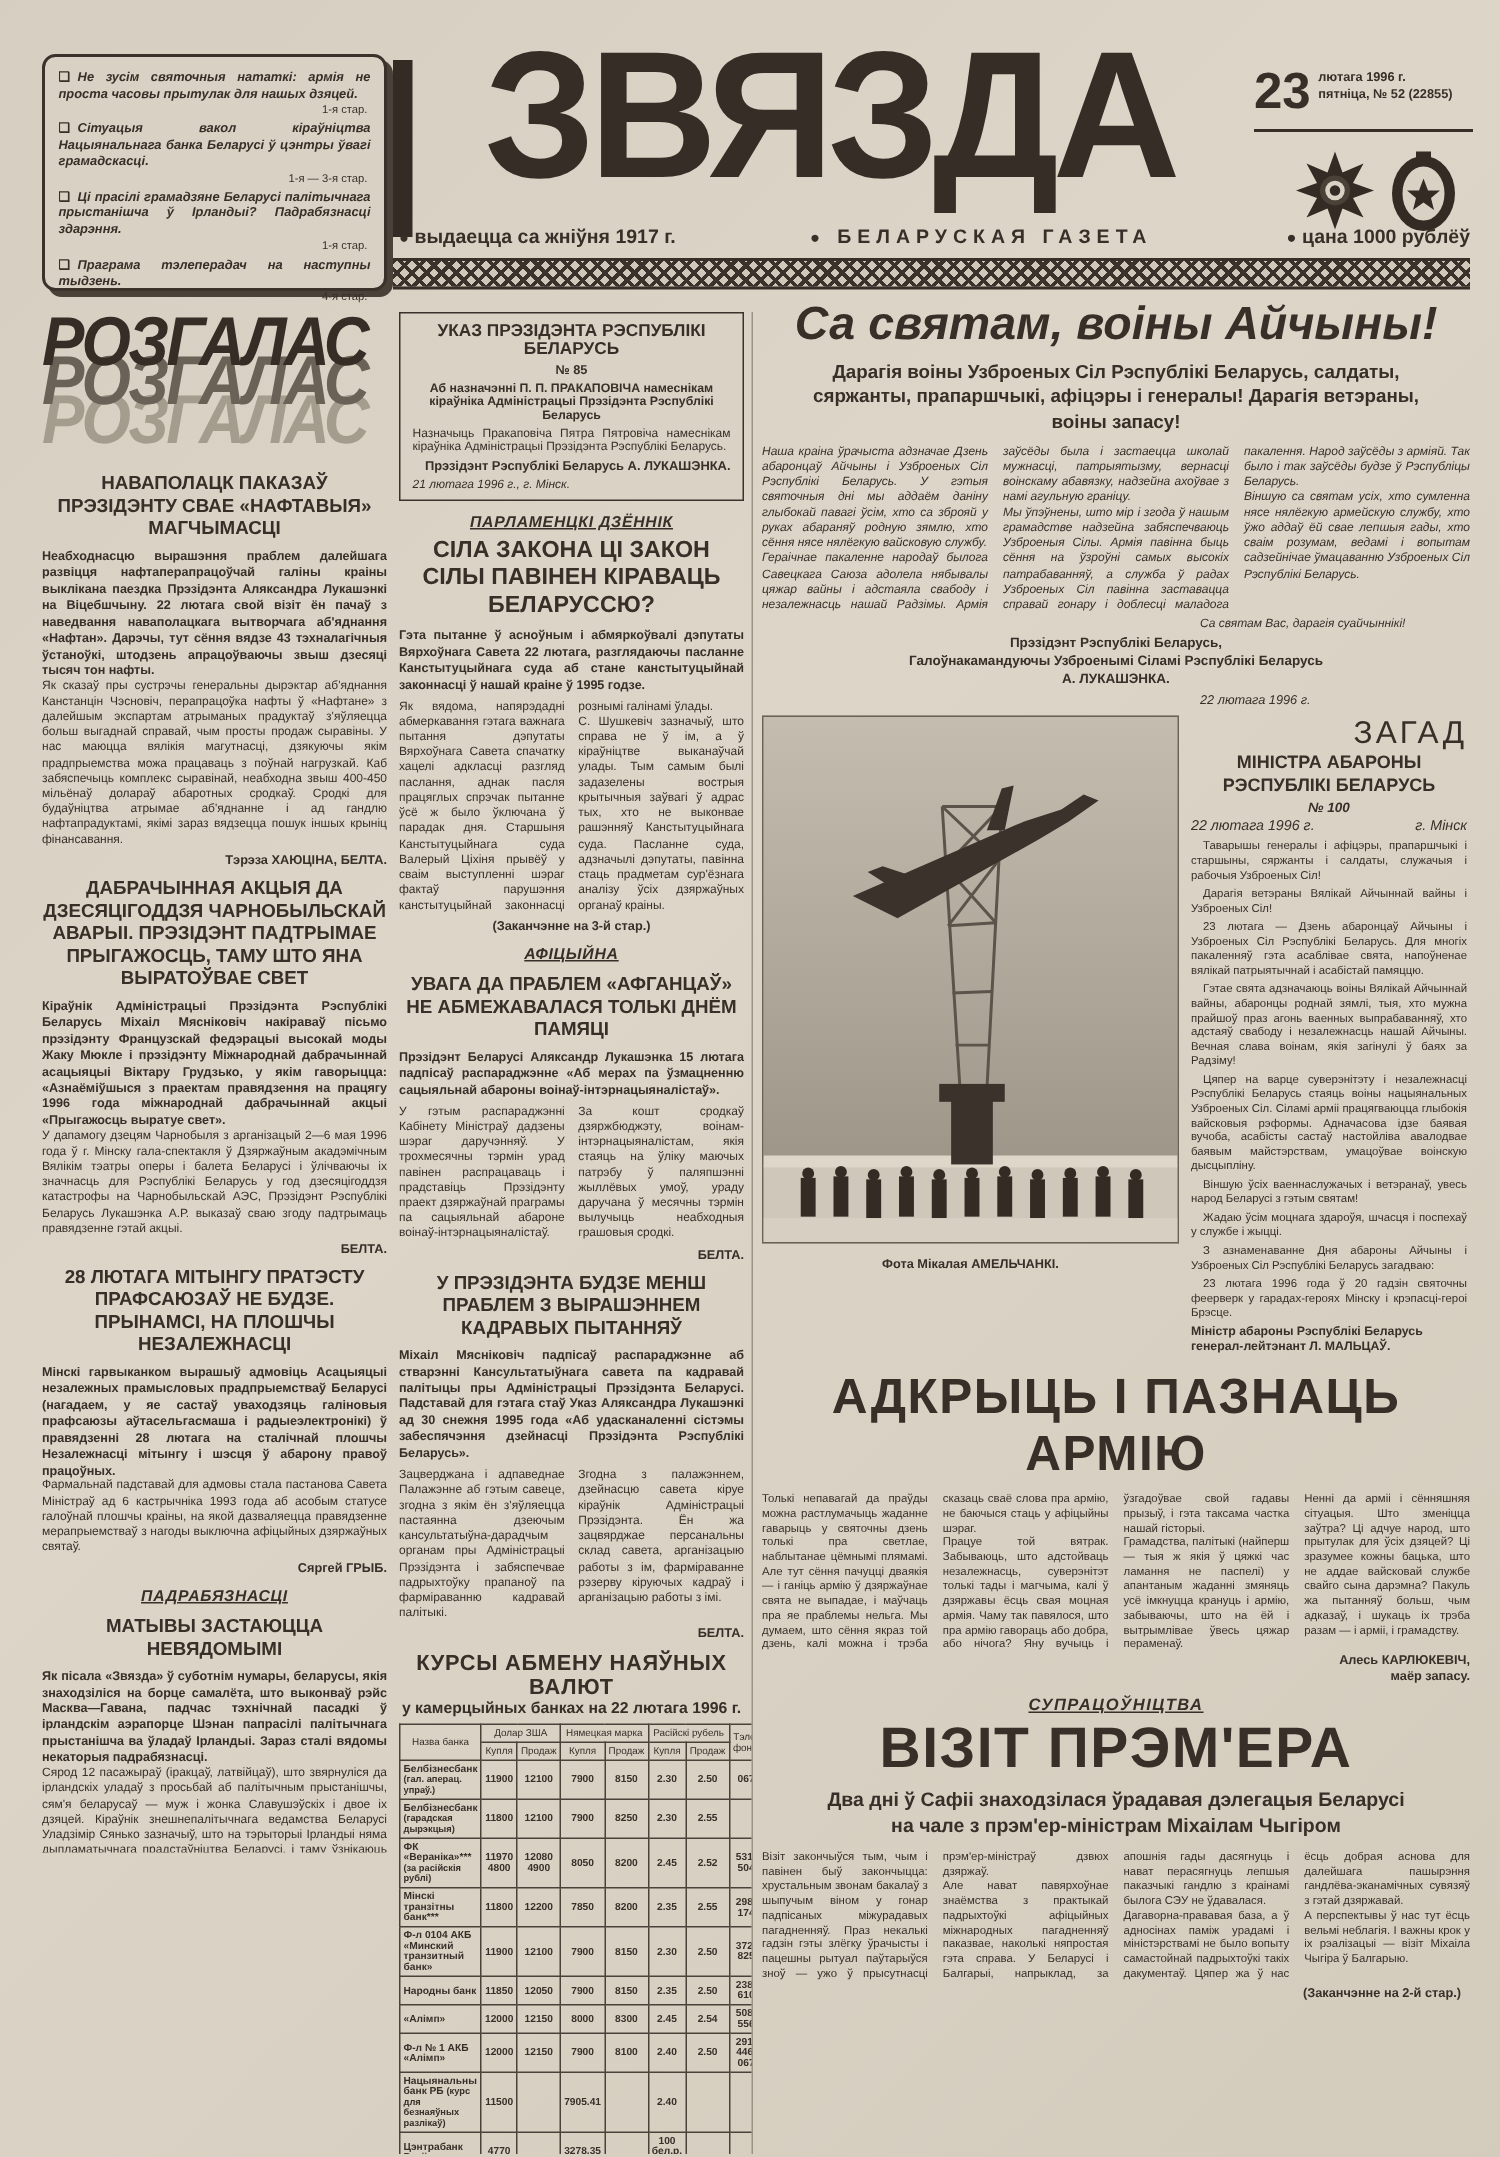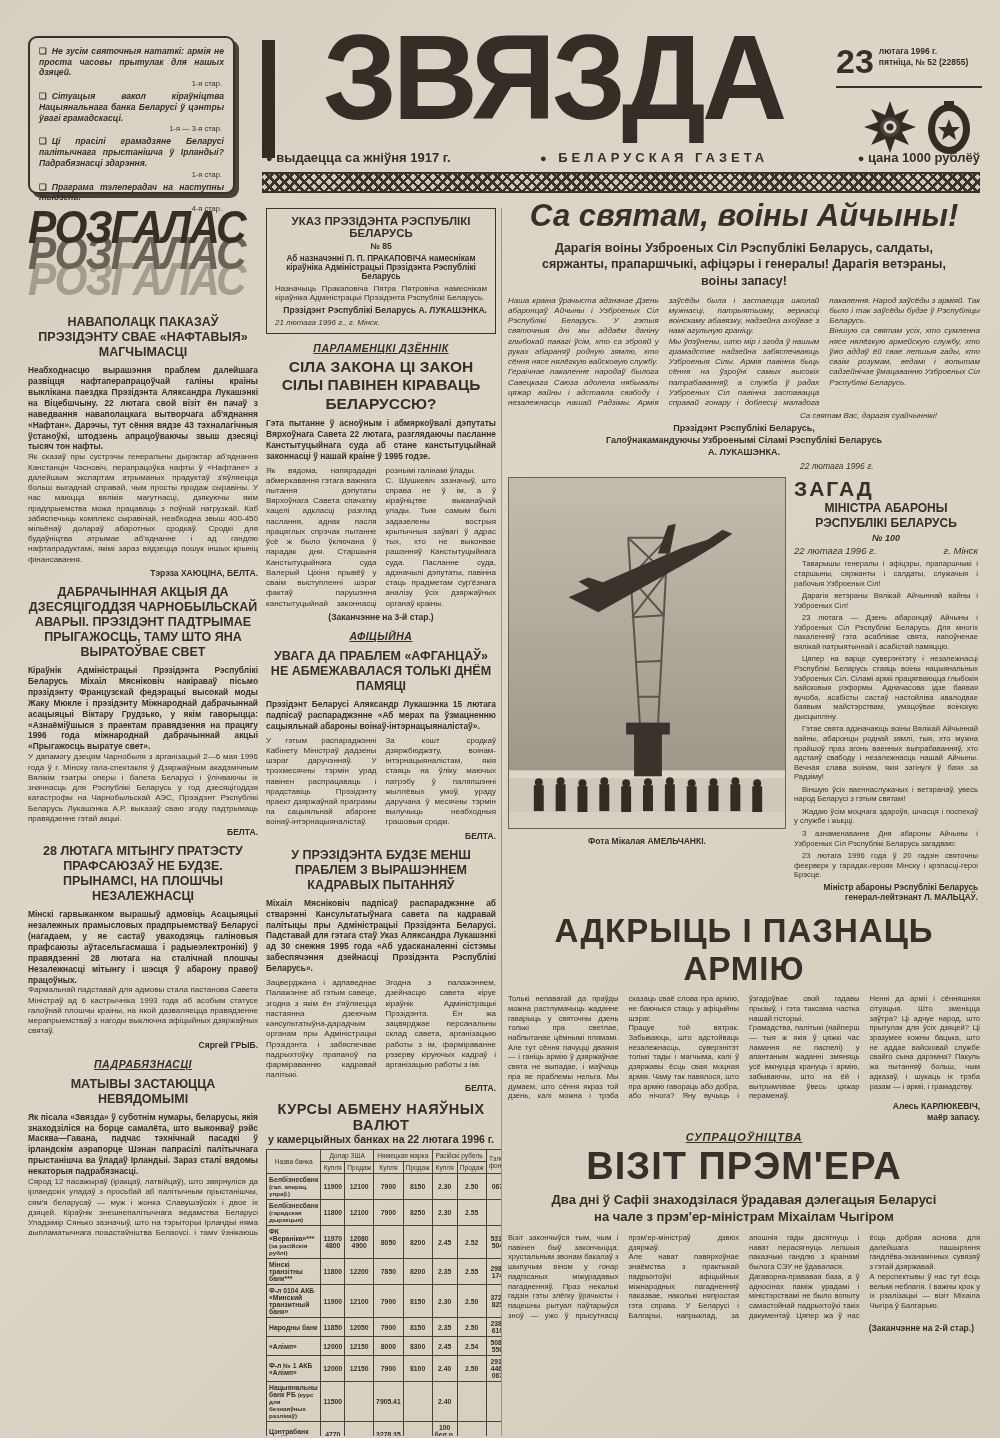--- a/index.html
+++ b/index.html
@@ -16,21 +16,21 @@
   .sig { font-size:8.5px; font-weight:bold; text-align:right; margin-top:3px; }
   .headline-s { font-size:12.5px; font-weight:bold; text-align:center; line-height:1.2; margin:7px 0 5px; }
   .rubric { font-size:10.5px; font-weight:bold; font-style:italic; text-align:center; text-decoration:underline; margin:8px 0 2px; letter-spacing:.5px; }
   .twocol { column-count:2; column-gap:9px; }
   .threecol { column-count:3; column-gap:10px; }
   .fourcol { column-count:4; column-gap:10px; }
   .cont-note { font-size:8.5px; font-weight:bold; text-align:center; margin-top:3px; }
 
   
   #teaser-box {
-    left:28px; top:36px; width:207px; height:158px;
+    left:28px; top:36px; width:230px; height:158px;
     border:2px solid #3a322b; border-radius:9px;
     box-shadow:4px 4px 0 #4a4238;
     background:#d9d2c4; padding:8px 9px 4px 9px;
   }
   .teaser-item { font-size:8.6px; font-weight:bold; font-style:italic; line-height:1.25; text-align:justify; }
   .teaser-item .sq { font-style:normal; margin-right:5px; }
   .teaser-page { font-size:7.5px; text-align:right; font-style:normal; font-weight:normal; margin:1px 2px 3px 0; }
 
   
   #mast-bar { left:262px; top:40px; width:13px; height:118px; background:#332b24; }
@@ -87,26 +87,26 @@
   #holiday-body { font-size:8px; font-style:italic; }
   #holiday-sig { font-size:9px; font-weight:bold; text-align:center; line-height:1.3; margin-top:3px; }
   #holiday-date { font-size:8.5px; font-style:italic; margin:3px 0 0 292px; }
 
   
   #photo-row { display:flex; gap:8px; margin-top:6px; }
   #photo-wrap { width:278px; }
   #photo-frame { width:278px; height:352px; border:1px solid #6a6257; background:#b5ad9f; }
   #photo-caption { font-size:8.5px; font-weight:bold; text-align:center; margin-top:3px; }
   #zagad { width:184px; }
-  #zagad .z-t1 { font-size:21px; font-weight:bold; text-align:left; letter-spacing:2px; }
+  #zagad .z-t1 { font-size:21px; font-weight:normal; text-align:right; letter-spacing:2px; }
   #zagad .z-t2 { font-size:12px; font-weight:bold; text-align:center; line-height:1.25; }
   #zagad .z-num { font-size:9px; font-weight:bold; font-style:italic; text-align:center; margin:2px 0; }
   #zagad .z-dateline { display:flex; justify-content:space-between; font-size:9.5px; font-style:italic; margin:2px 0 3px; }
   #zagad p { font-size:7.6px; line-height:1.26; text-align:justify; margin-bottom:3px; text-indent:8px; }
-  #zagad .z-sig { font-size:8.2px; font-weight:bold; text-align:right; line-height:1.3; margin-top:2px; }
+  #zagad .z-sig { font-size:8.2px; font-weight:bold; text-align:left; line-height:1.3; margin-top:2px; }
 
   
   #army-headline { font-size:33px; font-weight:bold; text-align:center; letter-spacing:1px; margin:8px 0 6px; }
   #army-body { font-size:7.6px; }
   #army-sig { font-size:8.5px; font-weight:bold; text-align:right; line-height:1.3; }
 
   
   #visit-rubric { font-size:11px; font-weight:bold; font-style:italic; text-align:center; text-decoration:underline; margin-top:8px; letter-spacing:1px; }
   #visit-headline { font-size:38px; font-weight:bold; text-align:center; letter-spacing:1px; margin:2px 0 4px; }
   #visit-subhead { font-size:13px; font-weight:bold; text-align:center; line-height:1.3; margin:0 40px 7px; }
@@ -477,22 +477,22 @@
         <div class="z-num">№ 100</div>
         <div class="z-dateline">
           <span>22 лютага 1996 г.</span>
           <span>г. Мінск</span>
         </div>
         <div>
 
         <p>Таварышы генералы і афіцэры, прапаршчыкі і старшыны, сяржанты і салдаты, служачыя і рабочыя Узброеных Сіл!</p>
             <p>Дарагія ветэраны Вялікай Айчыннай вайны і Узброеных Сіл!</p>
             <p>23 лютага — Дзень абаронцаў Айчыны і Узброеных Сіл Рэспублікі Беларусь. Для многіх пакаленняў гэта асаблівае свята, напоўненае вялікай патрыятычнай і асабістай памяццю.</p>
+            <p>Гэтае свята адзначаюць воіны Вялікай Айчыннай вайны, абаронцы роднай зямлі, тыя, хто мужна прайшоў праз агонь ваенных выпрабаванняў, хто адстаяў свабоду і незалежнасць нашай Айчыны. Вечная слава воінам, якія загінулі ў баях за Радзіму!</p>
             <p>Цяпер на варце суверэнітэту і незалежнасці Рэспублікі Беларусь стаяць воіны нацыянальных Узброеных Сіл. Сіламі арміі працягваюцца глыбокія вайсковыя рэформы. Аднача­сова ідзе баявая вучоба, асабісты састаў настойліва авалодвае баявым майстэрствам, умацоўвае воінскую дысцыпліну.</p>
-            <p>Гэтае свята адзначаюць воіны Вялікай Айчыннай вайны, абаронцы роднай зямлі, тыя, хто мужна прайшоў праз агонь ваенных выпрабаванняў, хто адстаяў свабоду і незалежнасць нашай Айчыны. Вечная слава воінам, якія загінулі ў баях за Радзіму!</p>
             <p>Віншую ўсіх ваеннаслужачых і ветэранаў, увесь народ Беларусі з гэтым святам!</p>
             <p>Жадаю ўсім моцнага здароўя, шчасця і поспехаў у службе і жыцці.</p>
             <p>З азнаменаванне Дня абароны Айчыны і Узброеных Сіл Рэспублікі Беларусь загадваю:</p>
             <p>23 лютага 1996 года ў 20 гадзін святочны феерверк у гарадах-героях Мінску і крэпасці-героі Брэсце.</p>
           </div>
         <div class="z-sig">
           <span>Міністр абароны Рэспублікі Беларусь</span><br>
           <span>генерал-лейтэнант Л. МАЛЬЦАЎ.</span>
         </div>
       </div>

